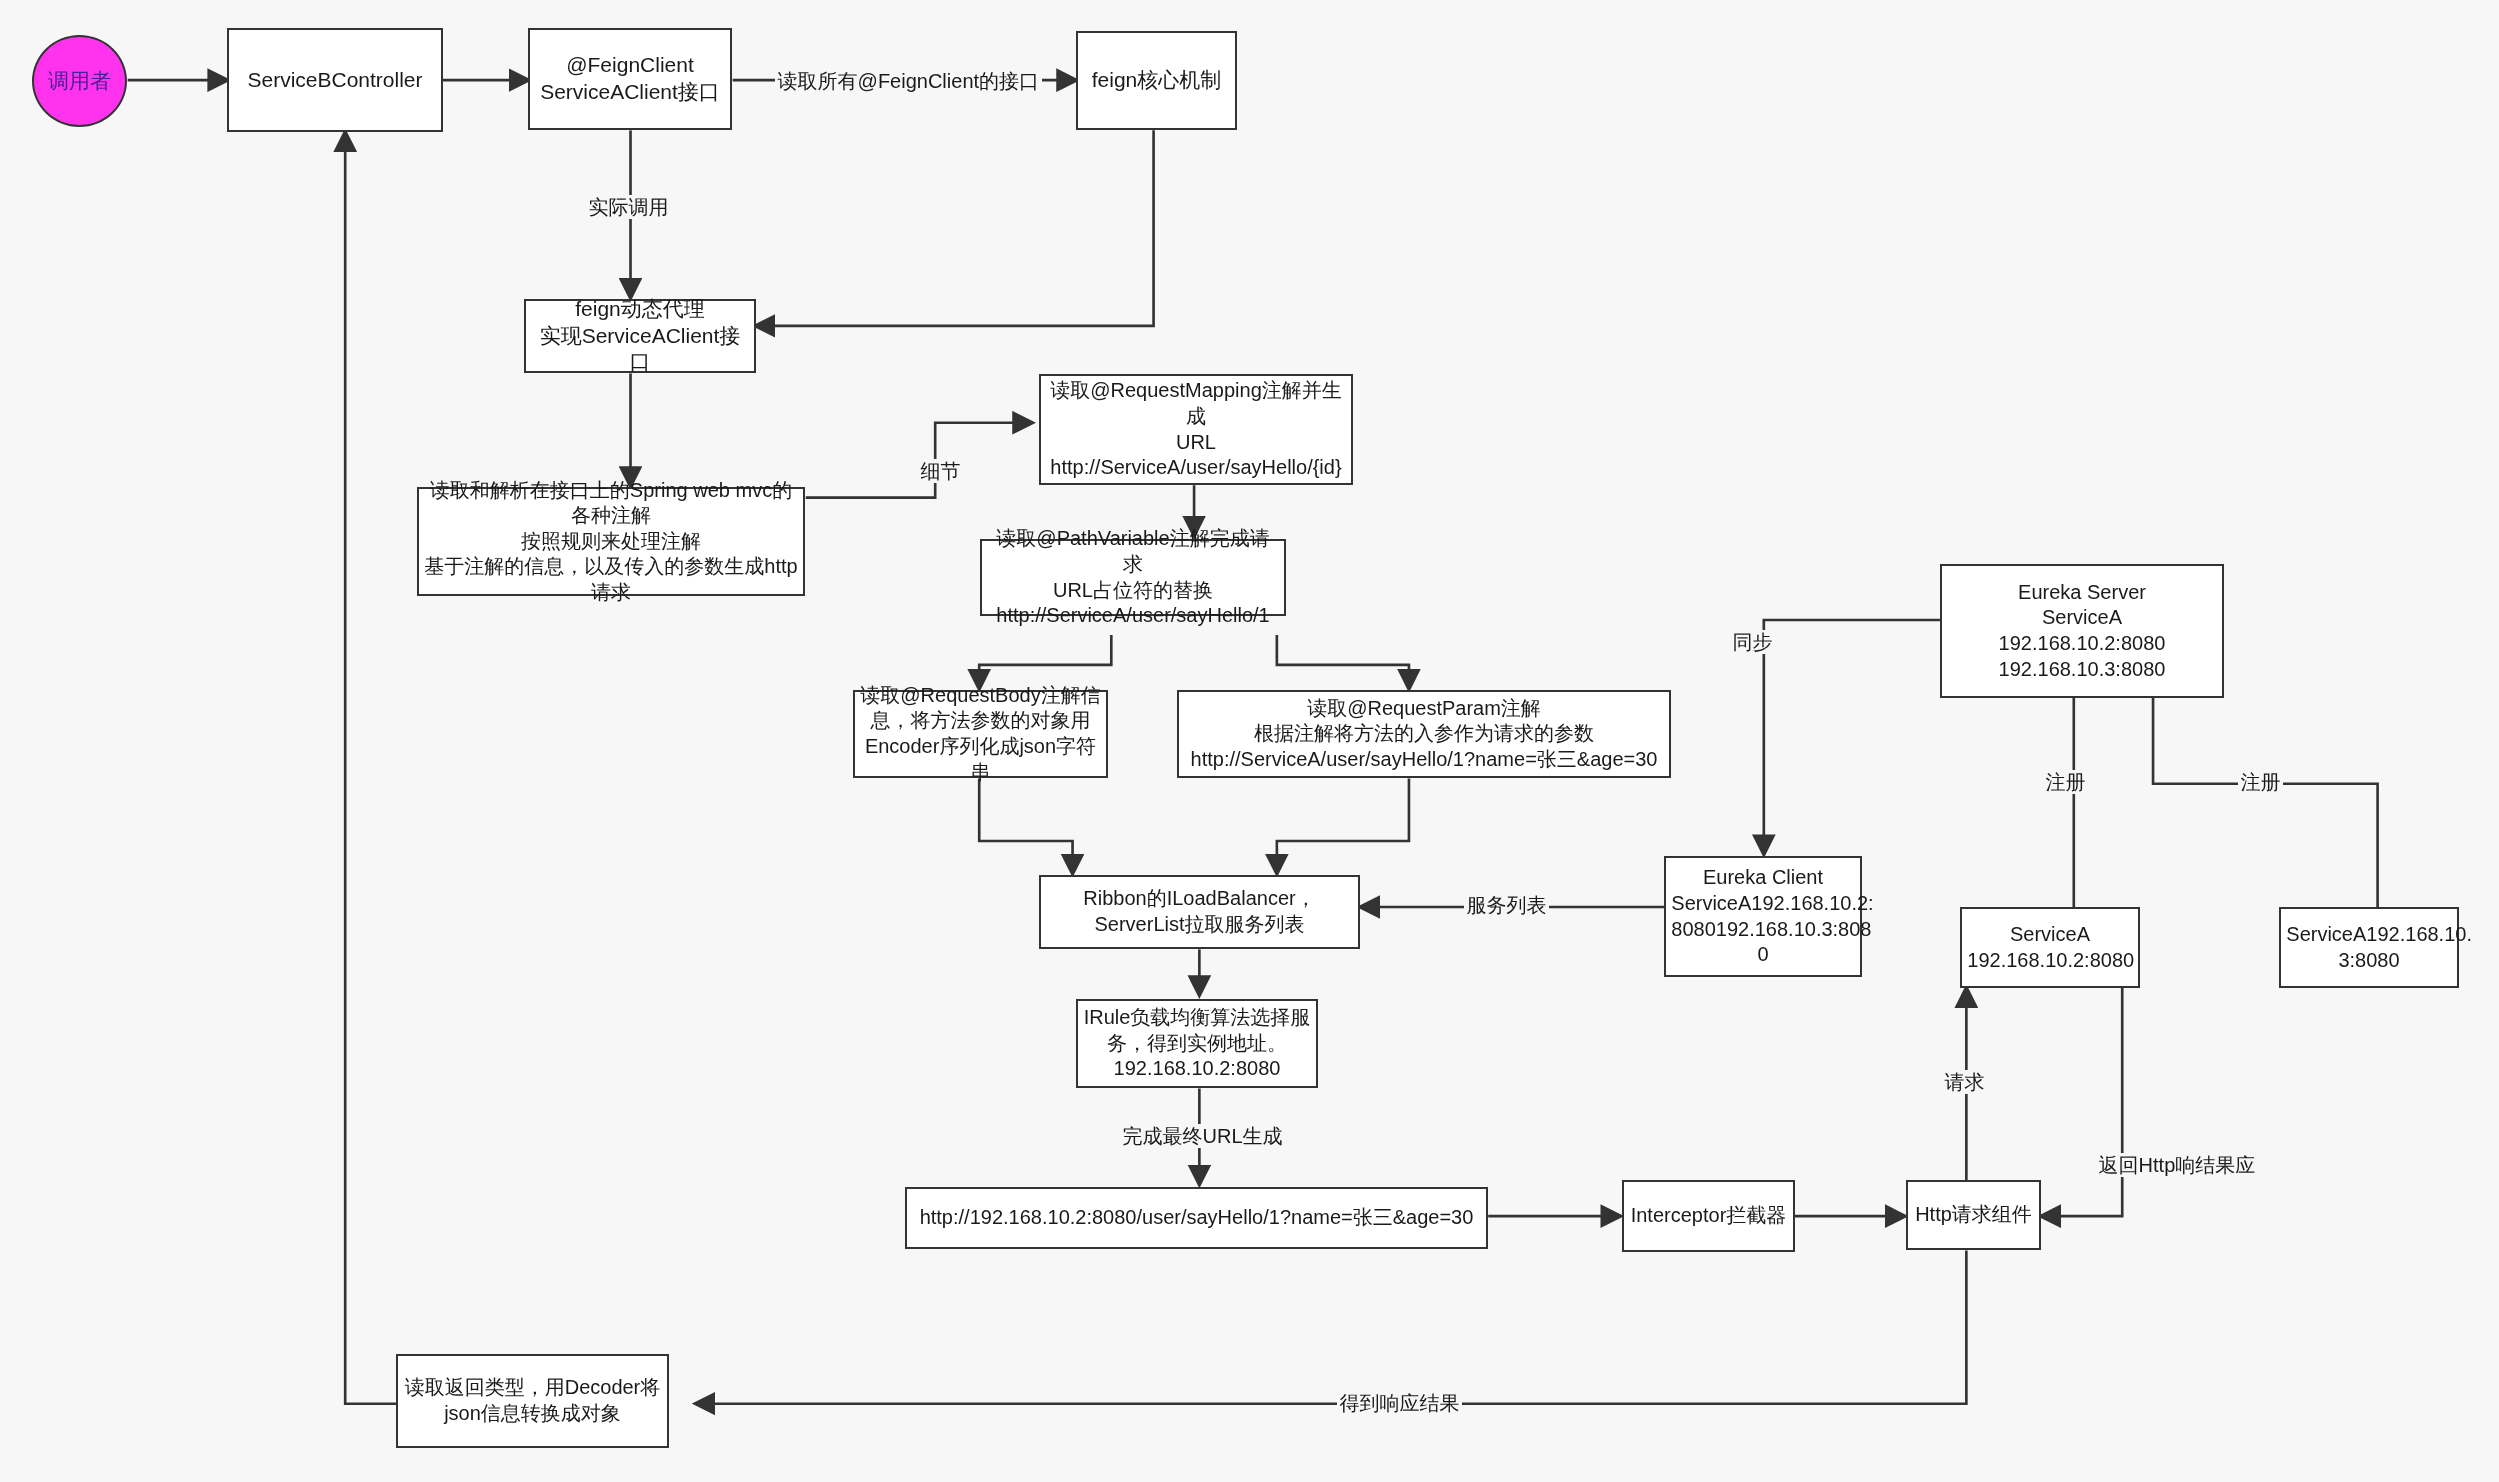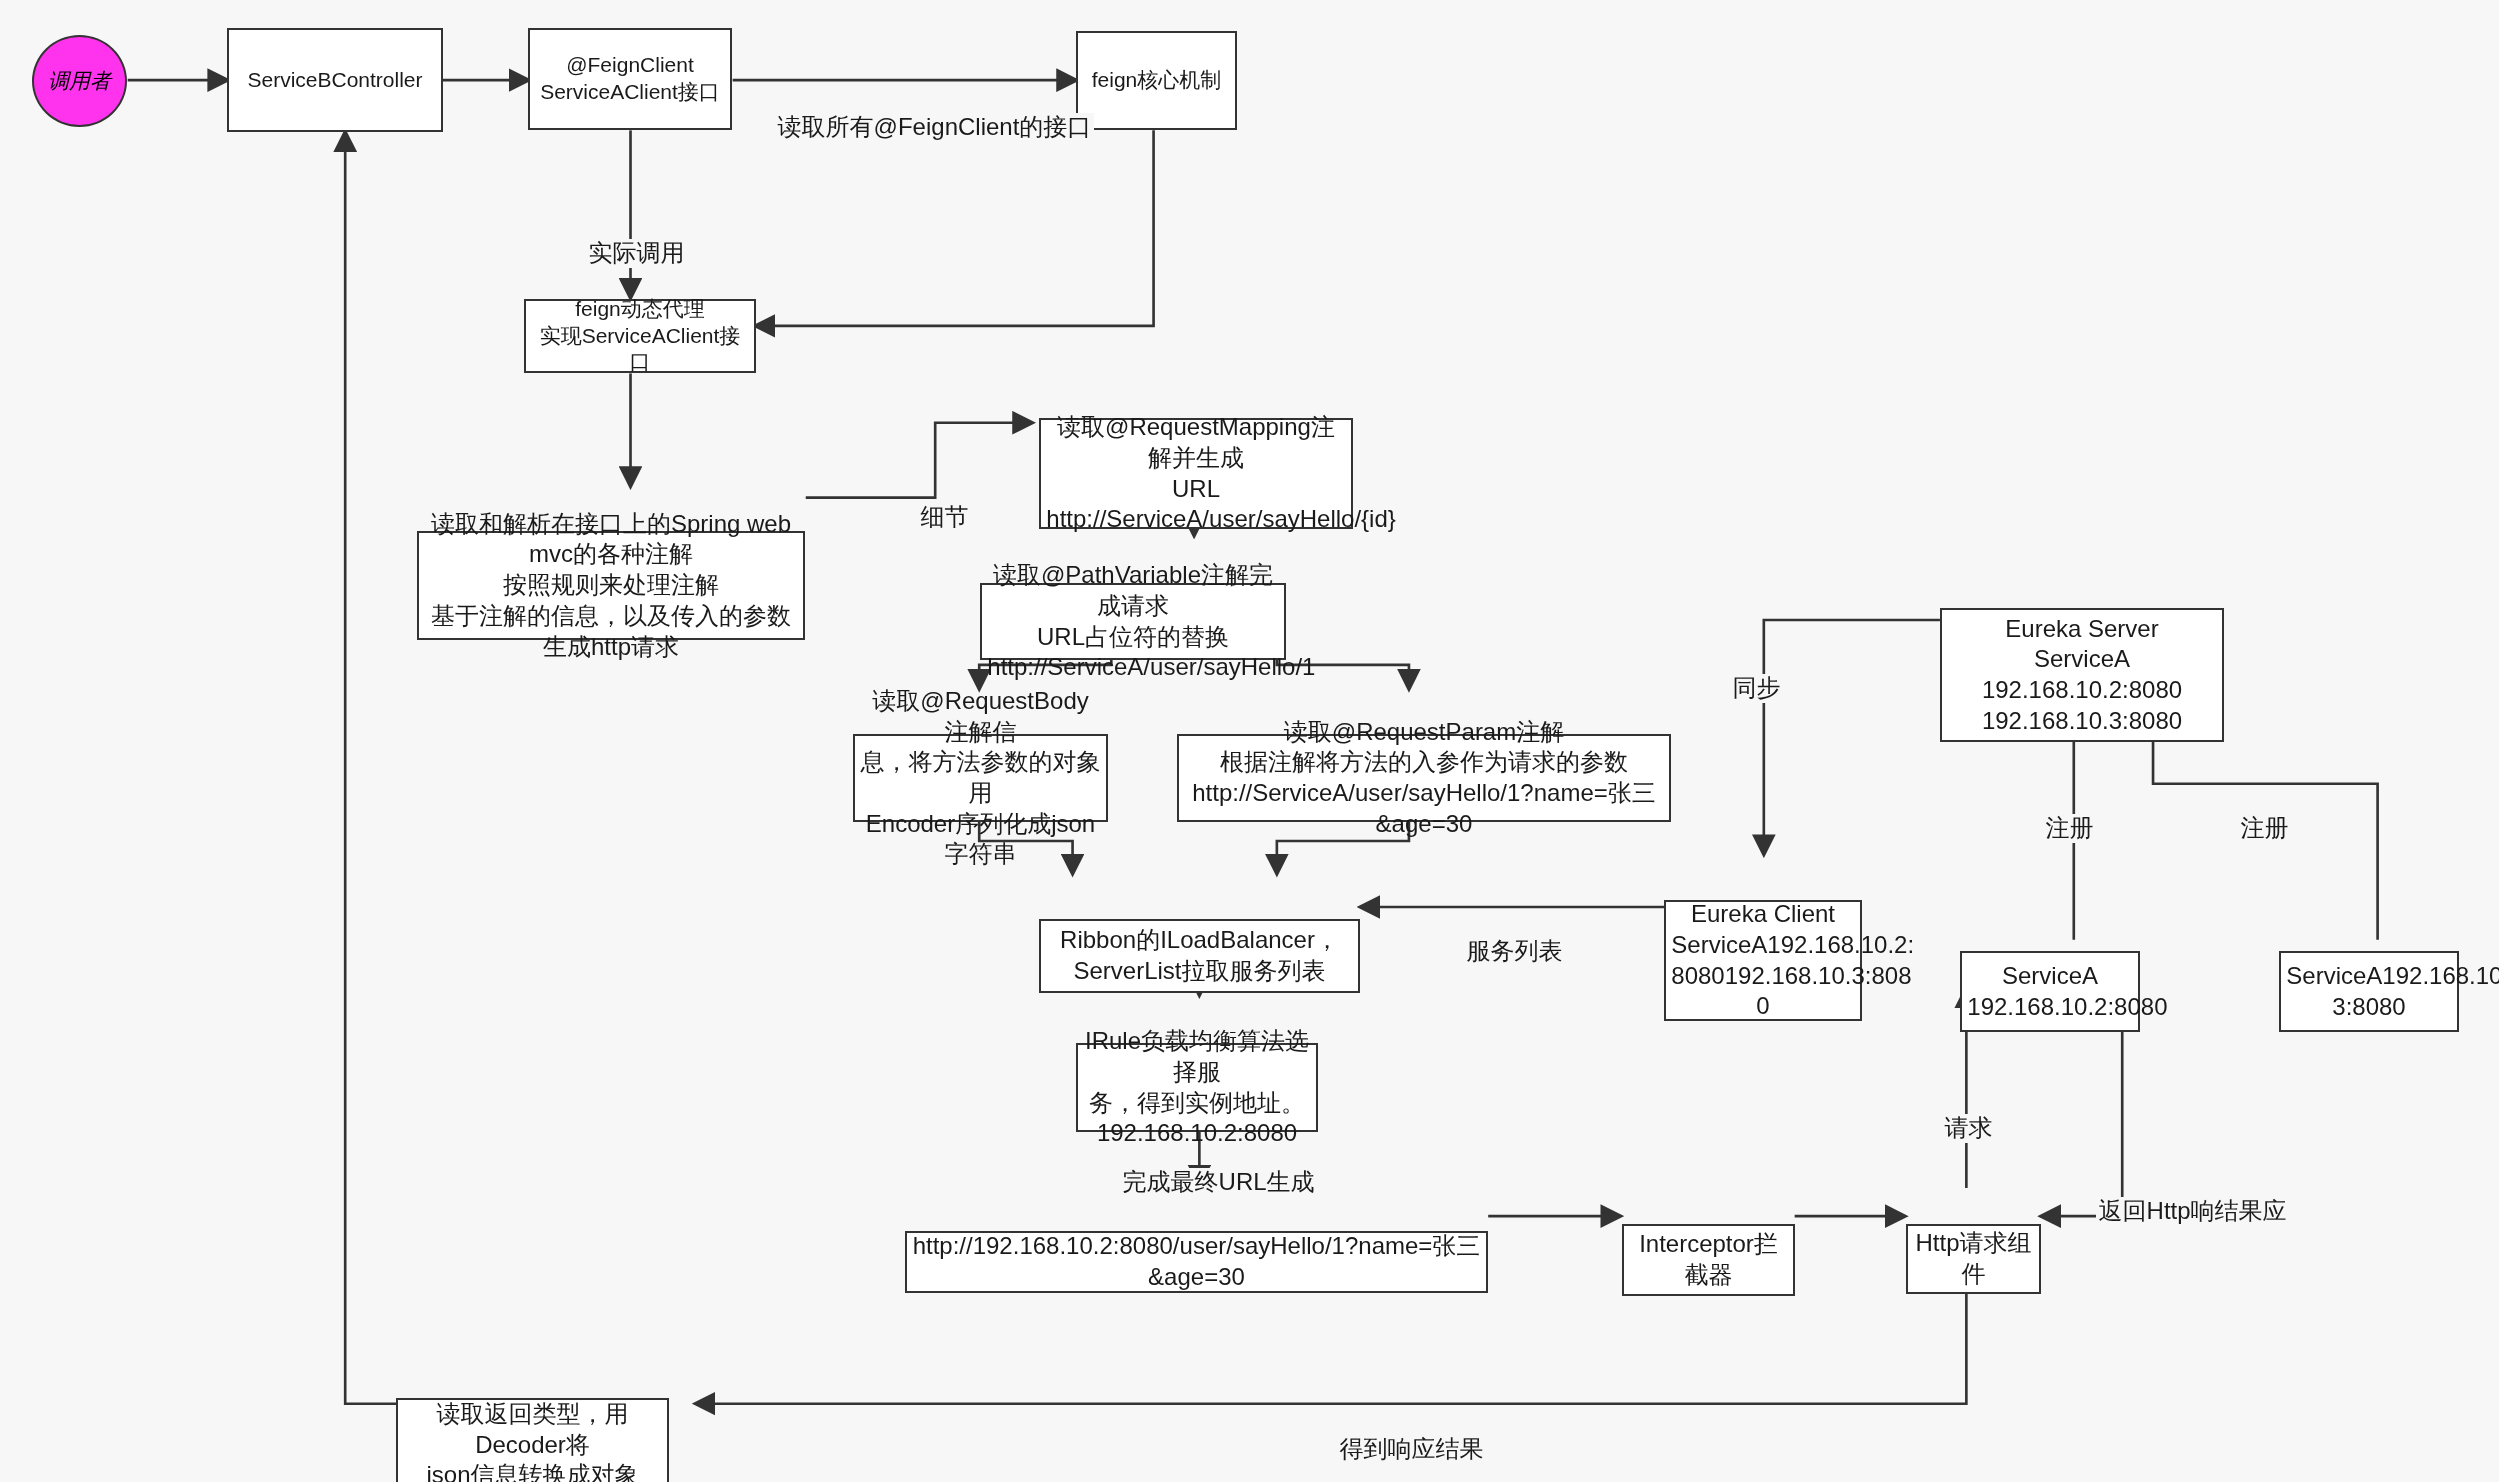--- a/index.html
+++ b/index.html
@@ -5,25 +5,25 @@
   html,body{margin:0;padding:0;background:#f7f7f7;}
   #stage{position:relative;width:2500px;height:1483px;background:#f7f7f7;
          font-family:"Liberation Sans","DejaVu Sans",sans-serif;}
   svg.layer{position:absolute;left:0;top:0;width:2500px;height:1483px;overflow:visible;}
   .nodeBox{position:absolute;box-sizing:border-box;background:#ffffff;border:2.6px solid #333333;
            display:flex;align-items:center;justify-content:center;text-align:center;
            color:#1a1a1a;line-height:1.28;padding:3.5px 5.3px;}
   .nodeBox span{display:block;width:100%;white-space:pre-line;}
   .ellipseNode{position:absolute;box-sizing:border-box;background:#ff33ee;border:2.6px solid #333333;
            border-radius:50%;display:flex;align-items:center;justify-content:center;text-align:left;
-           color:#000000;font-style:italic;}
+           color:#4c1d95;}
   .edgeLabel{position:absolute;background:#f7f7f7;color:#1a1a1a;white-space:nowrap;
              padding:0 2.6px;line-height:1.2;}
   .fs24{font-size:21px;}
-  .fs23{font-size:24px;margin-top:44px;}
+  .fs23{font-size:20px;}
 </style>
 </head>
 <body>
 
 <div id="stage">
 
   <svg class="layer" viewBox="0 0 2839 1684" width="2500" height="1483">
     <defs>
       <marker id="ah" viewBox="0 0 12 12" refX="10" refY="6" markerWidth="9" markerHeight="9" orient="auto-start-reverse">
         <path d="M 0 0 L 12 6 L 0 12 z" fill="#333333"></path>

